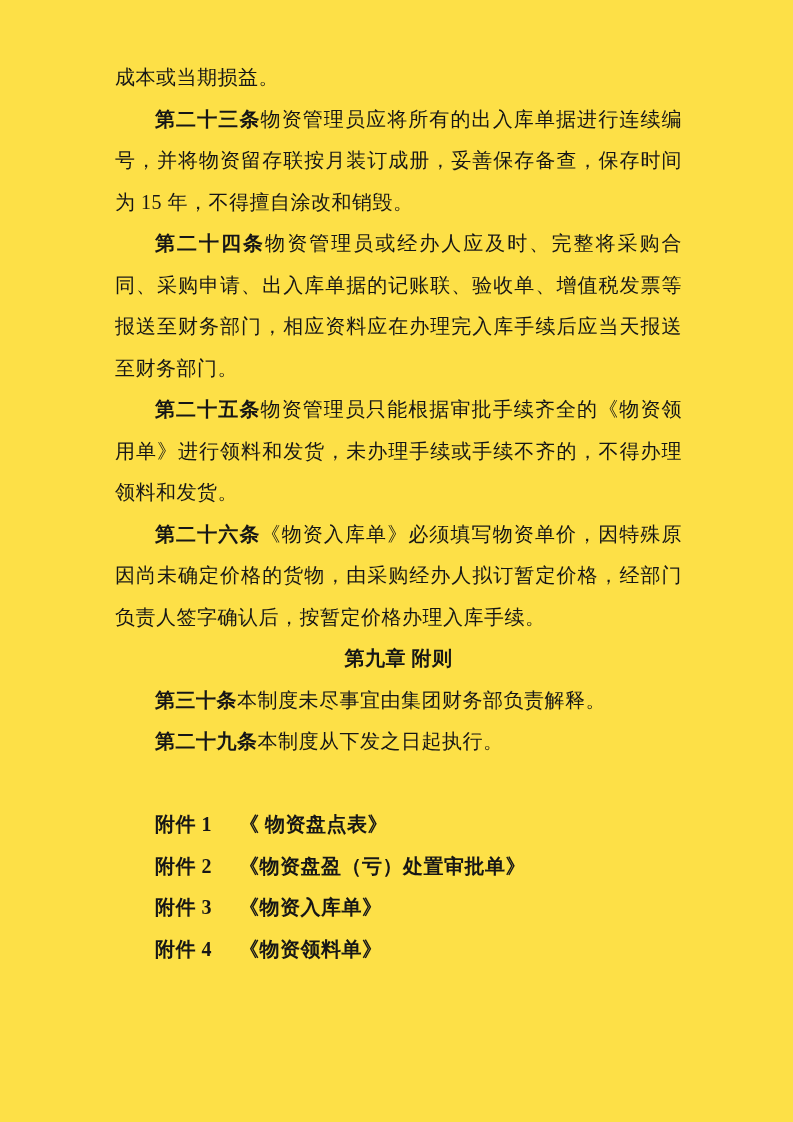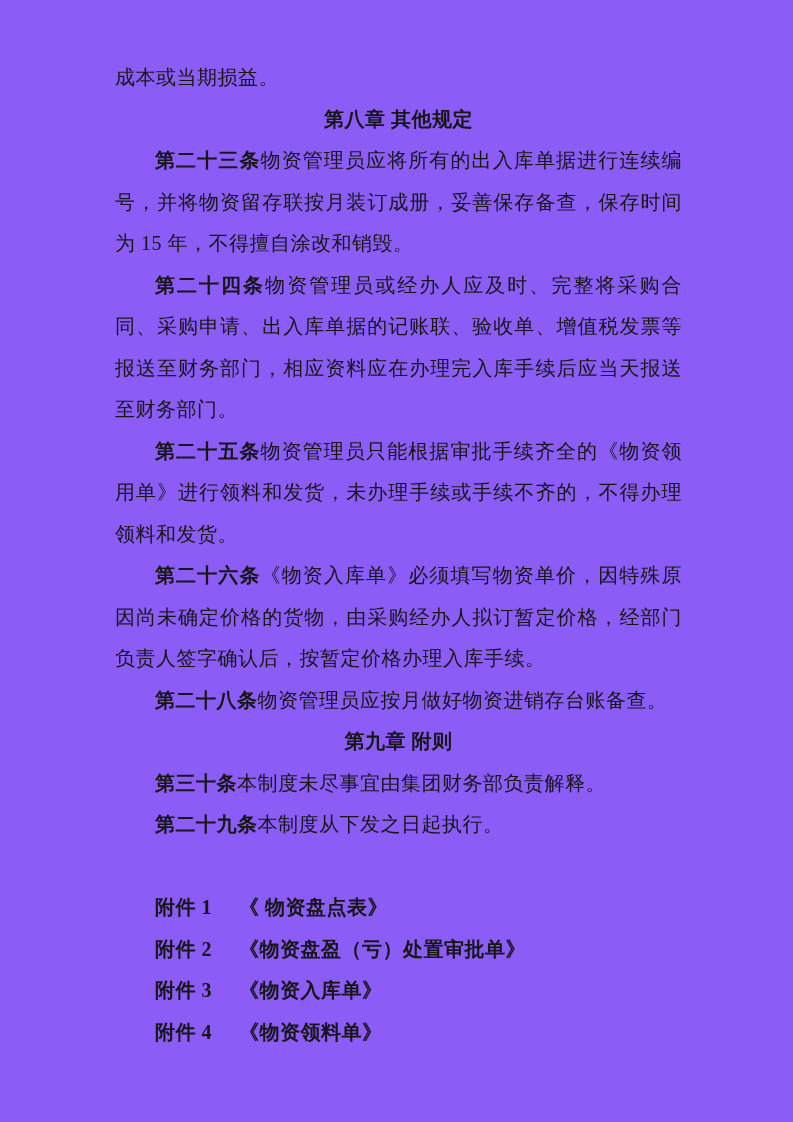--- a/index.html
+++ b/index.html
@@ -5,21 +5,21 @@
   html, body {
     margin: 0;
     padding: 0;
     background: #ffffff;
   }
   .page {
     position: relative;
     width: 793px;
     height: 1122px;
     margin: 0 auto;
-    background: #8b5cf6;
+    background: #fde047;
     box-sizing: border-box;
     padding: 57px 111px 0 115px;
     font-family: "Liberation Serif", "DejaVu Serif", serif;
     font-size: 20px;
     line-height: 41.5px;
     color: #161616;
     overflow: hidden;
   }
   .para {
     margin: 0;
@@ -55,32 +55,30 @@
   }
 </style>
 </head>
 <body>
 
 <div class="page">
 
   <p class="para">成本或当期损益。</p>
 
 
-  <h2 class="chapter-heading">第八章 其他规定</h2>
 
   <p class="para indent"><span class="article-num">第二十三条</span><span>物资管理员应将所有的出入库单据进行连续编号，并将物资留存联按月装订成册，妥善保存备查，保存时间为 15 年，不得擅自涂改和销毁。</span></p>
 
   <p class="para indent"><span class="article-num">第二十四条</span><span>物资管理员或经办人应及时、完整将采购合同、采购申请、出入库单据的记账联、验收单、增值税发票等报送至财务部门，相应资料应在办理完入库手续后应当天报送至财务部门。</span></p>
 
   <p class="para indent"><span class="article-num">第二十五条</span><span>物资管理员只能根据审批手续齐全的《物资领用单》进行领料和发货，未办理手续或手续不齐的，不得办理领料和发货。</span></p>
 
   <p class="para indent"><span class="article-num">第二十六条</span><span>《物资入库单》必须填写物资单价，因特殊原因尚未确定价格的货物，由采购经办人拟订暂定价格，经部门负责人签字确认后，按暂定价格办理入库手续。</span></p>
 
 
-  <p class="para indent"><span class="article-num">第二十八条</span><span>物资管理员应按月做好物资进销存台账备查。</span></p>
 
   <h2 class="chapter-heading">第九章 附则</h2>
 
   <p class="para indent"><span class="article-num">第三十条</span><span>本制度未尽事宜由集团财务部负责解释。</span></p>
 
   <p class="para indent"><span class="article-num">第二十九条</span><span>本制度从下发之日起执行。</span></p>
 
   <div class="spacer-line"></div>
 
   <p class="attachment-row"><span class="attachment-label">附件 1</span><span>《 物资盘点表》</span></p>

